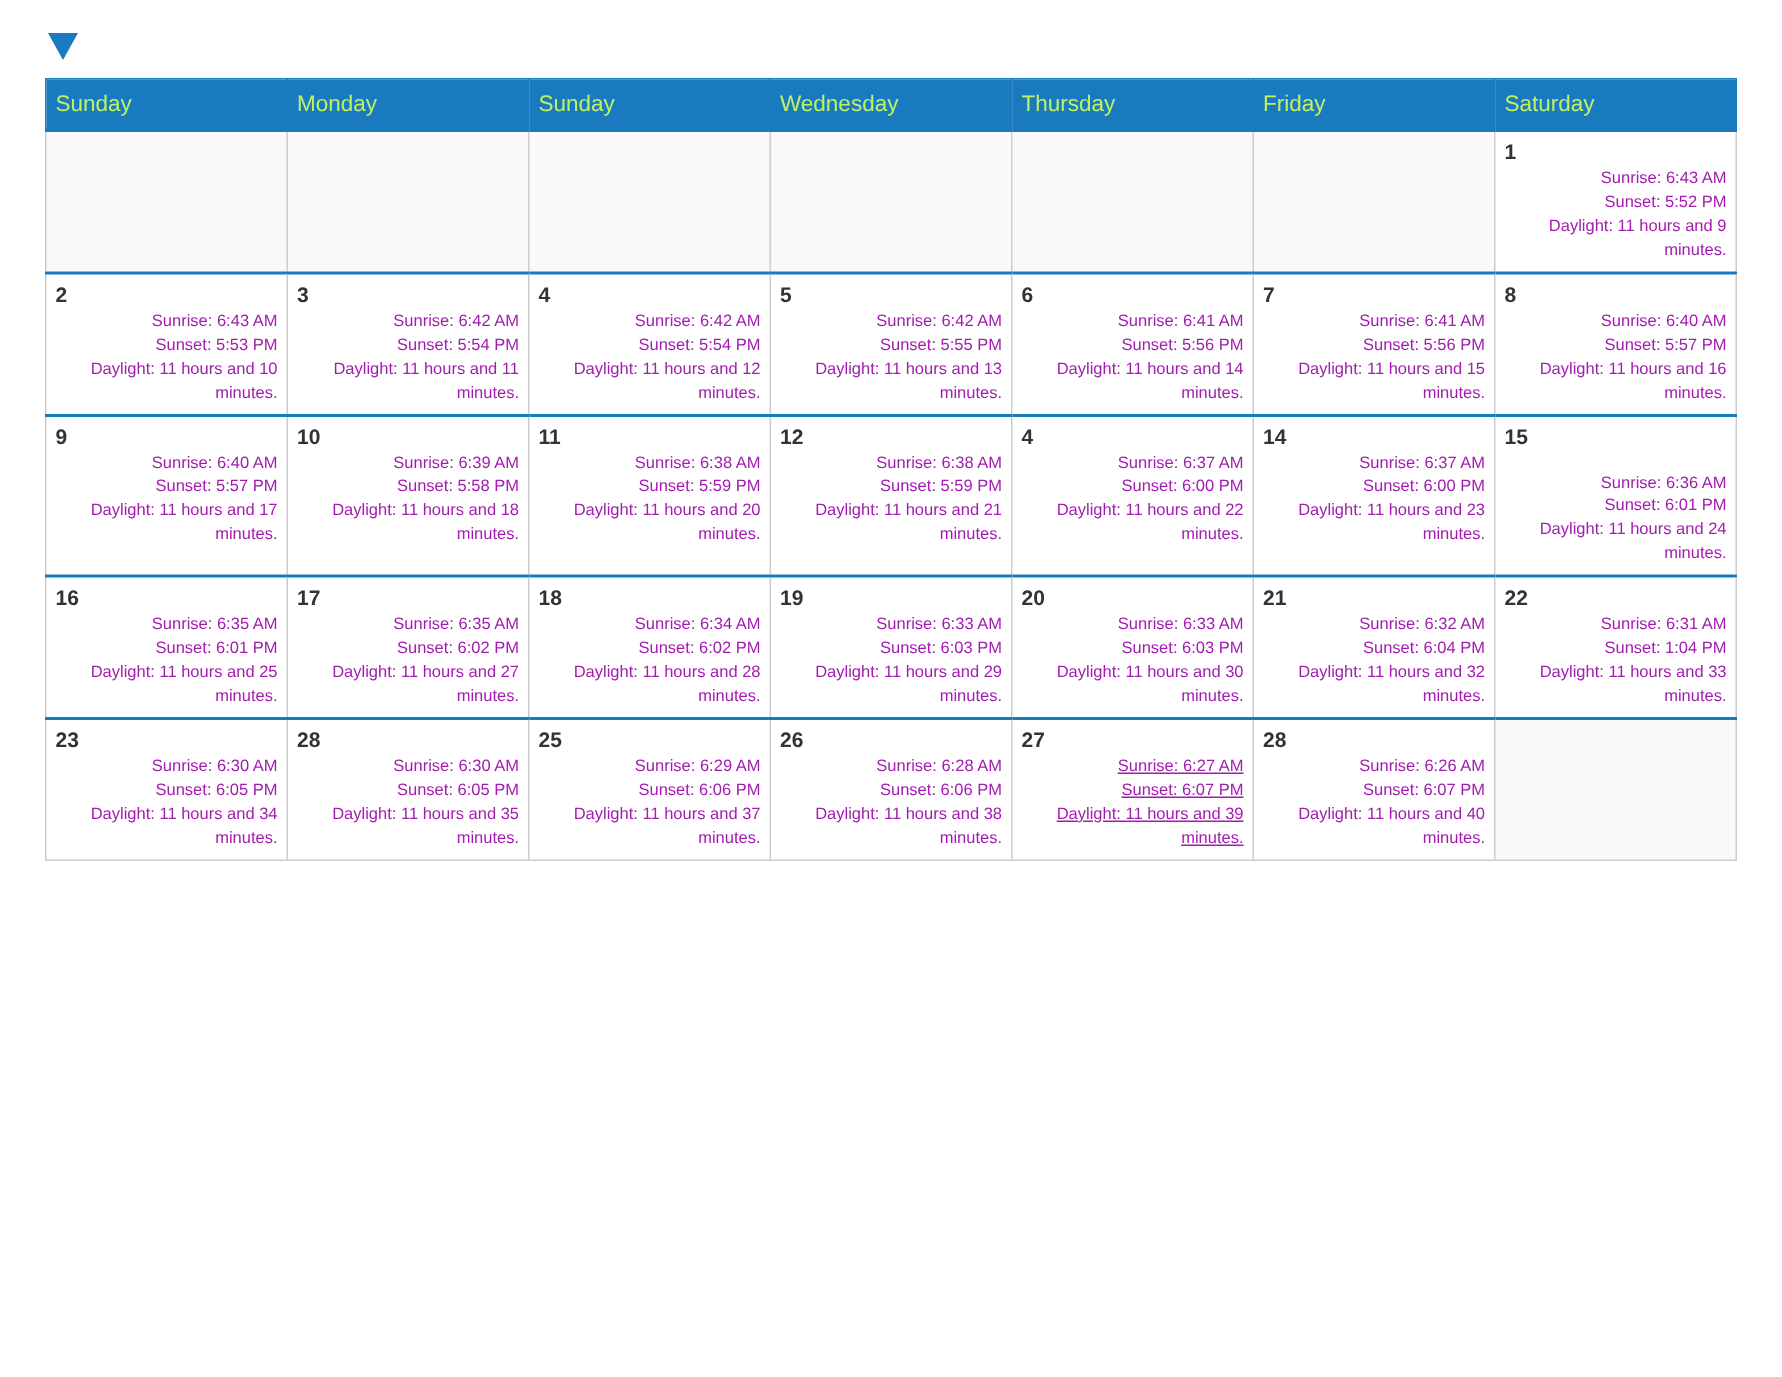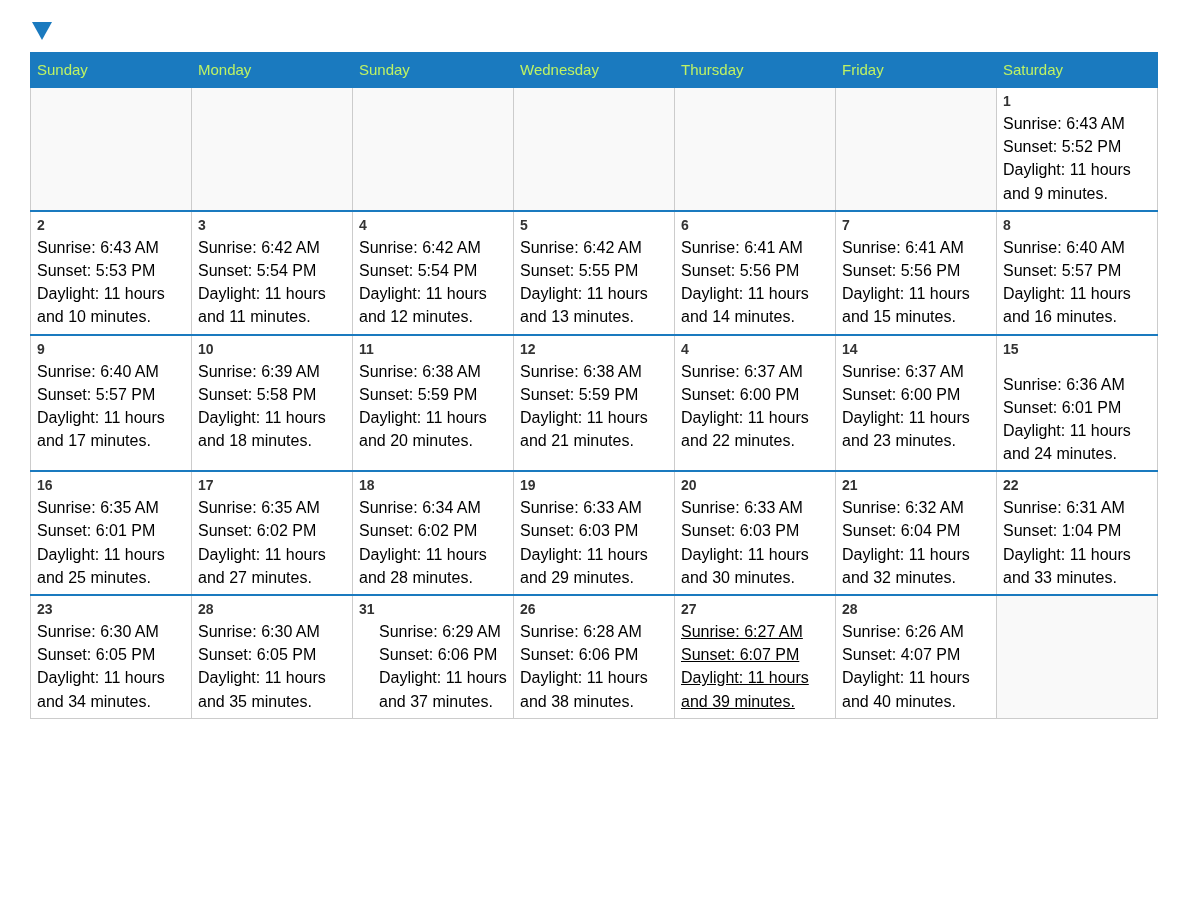--- a/index.html
+++ b/index.html
@@ -79,23 +79,24 @@
     .calendar td.empty {
       background: #f9f9f9;
     }
     .day-number {
       font-size: 14px;
       font-weight: bold;
       margin-bottom: 3px;
       display: block;
     }
     .day-info {
-      font-size: 16px;
+      font-size: 11px;
       line-height: 1.45;
-      color: #000000;
+      color: #a21caf;
+      text-align: right;
     }
     .week-row td {
       border-top: 2px solid #1a7abf;
     }
   </style>
 </head>
 <body>
 
 <div class="header">
   <div class="logo">
@@ -283,39 +284,39 @@
 Sunset: 6:05 PM
 Daylight: 11 hours and 34 minutes.</div>
         </td>
         <td>
           <span class="day-number">28</span>
           <div class="day-info" style="white-space: pre-line;">Sunrise: 6:30 AM
 Sunset: 6:05 PM
 Daylight: 11 hours and 35 minutes.</div>
         </td>
         <td>
-          <span class="day-number">31</span>
+          <span class="day-number">25</span>
           <div class="day-info" style="white-space: pre-line; margin-left: 20px;">Sunrise: 6:29 AM
 Sunset: 6:06 PM
 Daylight: 11 hours and 37 minutes.</div>
         </td>
         <td>
           <span class="day-number">26</span>
           <div class="day-info" style="white-space: pre-line;">Sunrise: 6:28 AM
 Sunset: 6:06 PM
 Daylight: 11 hours and 38 minutes.</div>
         </td>
         <td>
           <span class="day-number">27</span>
           <div class="day-info" style="white-space: pre-line; text-decoration: underline;">Sunrise: 6:27 AM
 Sunset: 6:07 PM
 Daylight: 11 hours and 39 minutes.</div>
         </td>
         <td>
           <span class="day-number">28</span>
           <div class="day-info" style="white-space: pre-line;">Sunrise: 6:26 AM
-Sunset: 4:07 PM
+Sunset: 6:07 PM
 Daylight: 11 hours and 40 minutes.</div>
         </td>
         <td class="empty"></td>
       </tr>
     </tbody>
 </table>
 
 </body></html>

